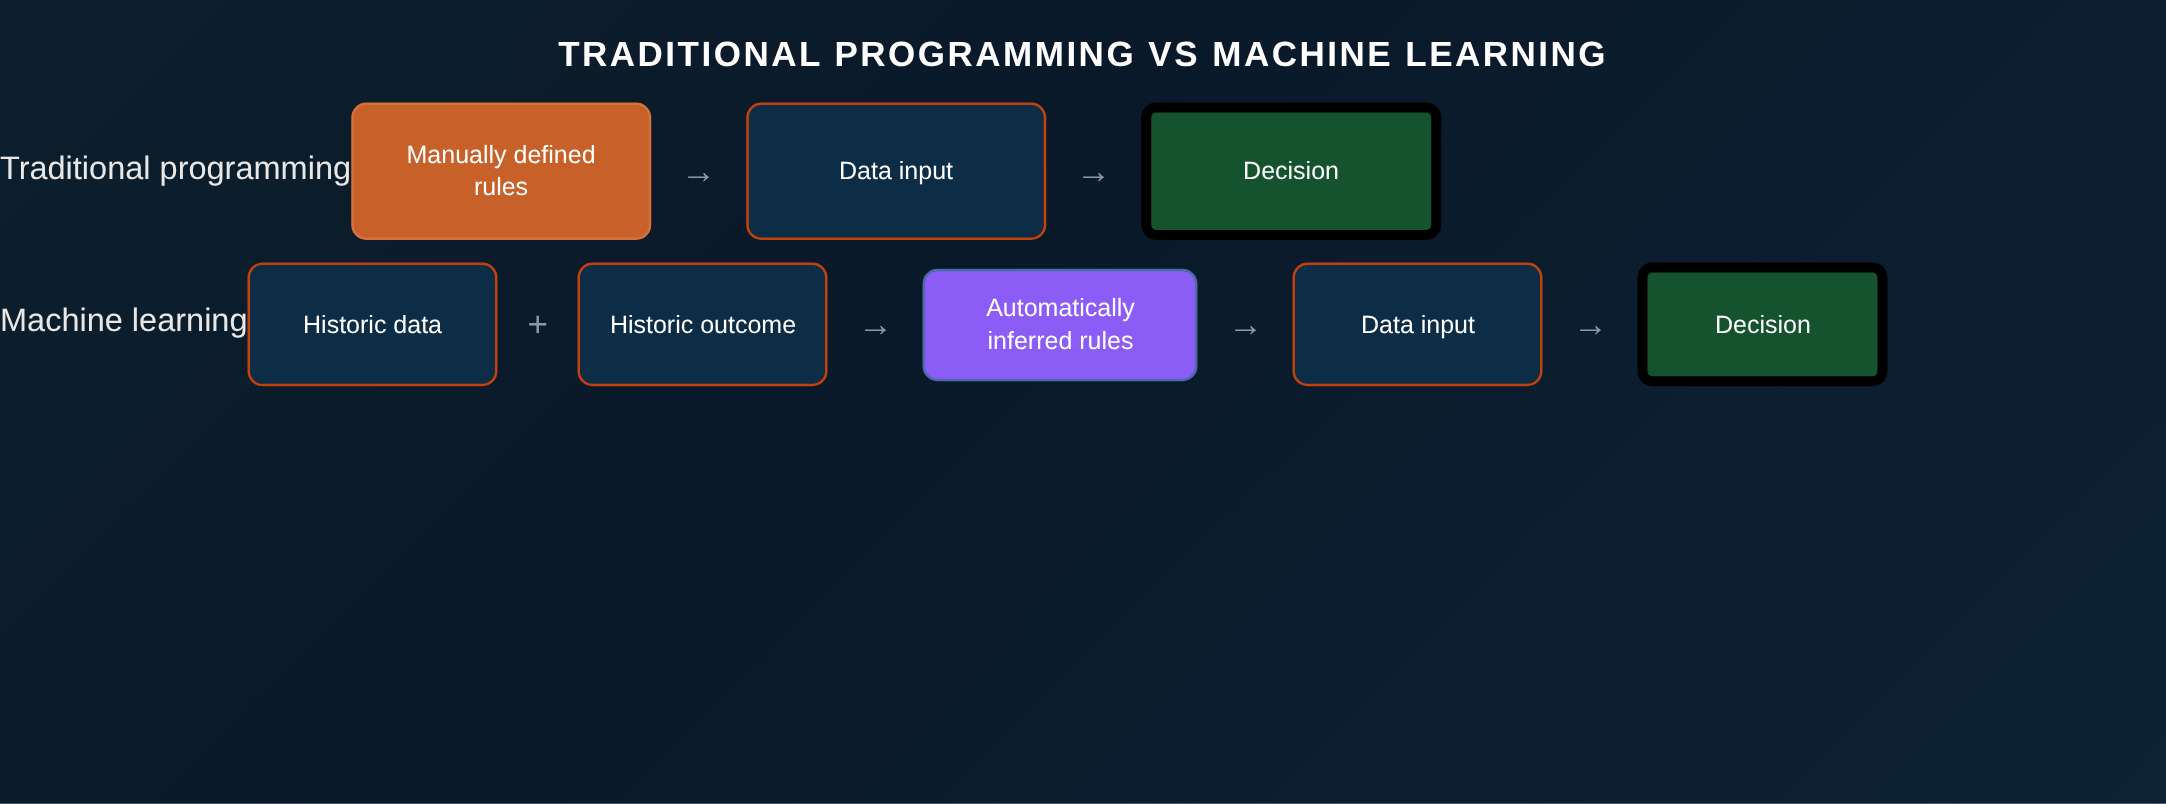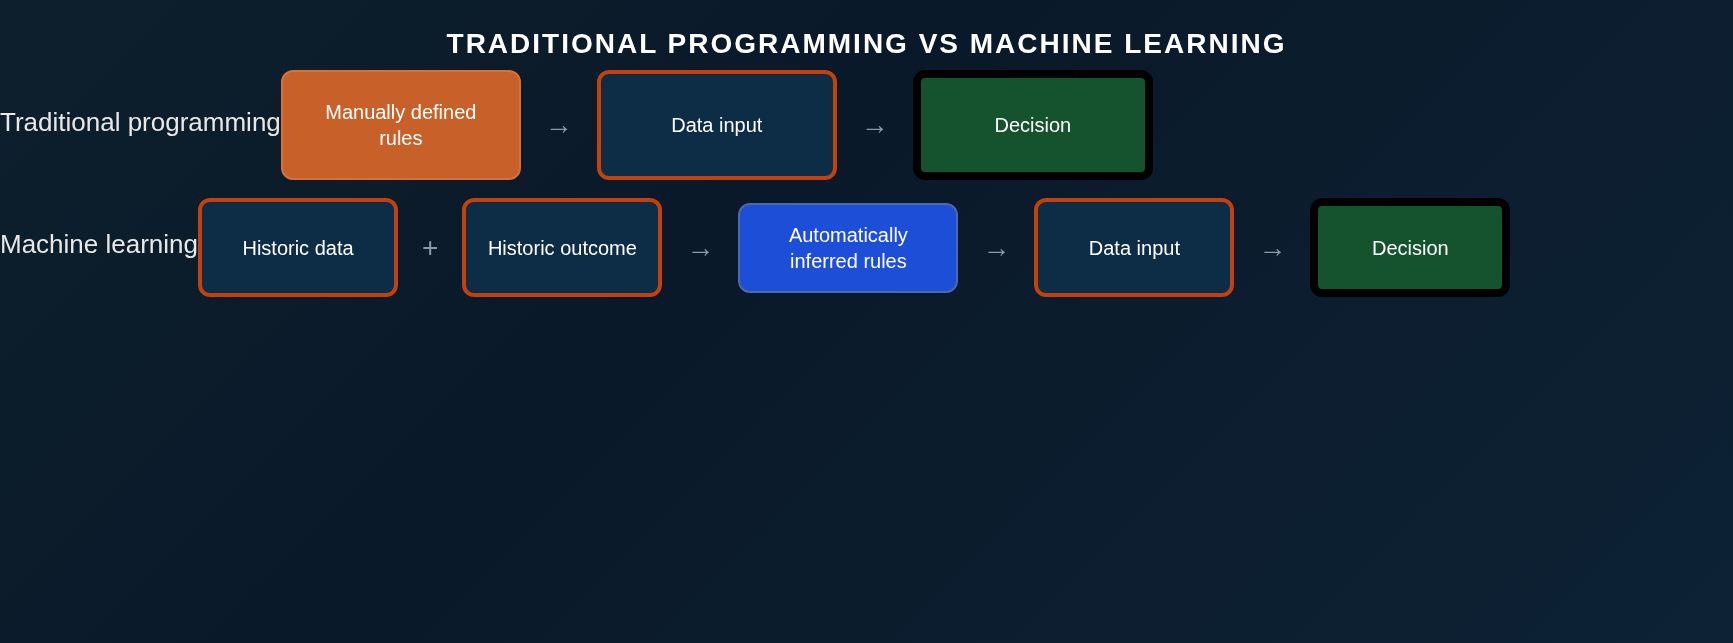--- a/index.html
+++ b/index.html
@@ -16,21 +16,21 @@
       overflow: hidden;
     }
 
     .main-title {
       color: #ffffff;
       font-size: 28px;
       font-weight: 600;
       letter-spacing: 2px;
       text-transform: uppercase;
       margin-top: 28px;
-      margin-bottom: 10px;
+      margin-bottom: 22px;
     }
 
     .section {
       display: flex;
       flex-direction: row;
       align-items: center;
       width: 100%;
     }
 
     .section-title {
@@ -62,34 +62,34 @@
 
     .box-orange {
       background-color: #c8602a;
       border: 2px solid #d4723e;
       width: 240px;
       height: 110px;
     }
 
     .box-dark-blue {
       background-color: #0d2c45;
-      border: 4px solid #c2410c;
+      border: 2px solid #c2410c;
       width: 240px;
       height: 110px;
     }
 
     .box-green {
       background-color: #14532d;
       border: 8px solid #000000;
       width: 240px;
       height: 110px;
     }
 
     .box-ml-blue {
-      background-color: #1d4ed8;
+      background-color: #8b5cf6;
       border: 2px solid #4a6aaa;
       width: 220px;
       height: 90px;
     }
 
     .box-small {
       width: 200px;
       height: 99px;
     }
 

